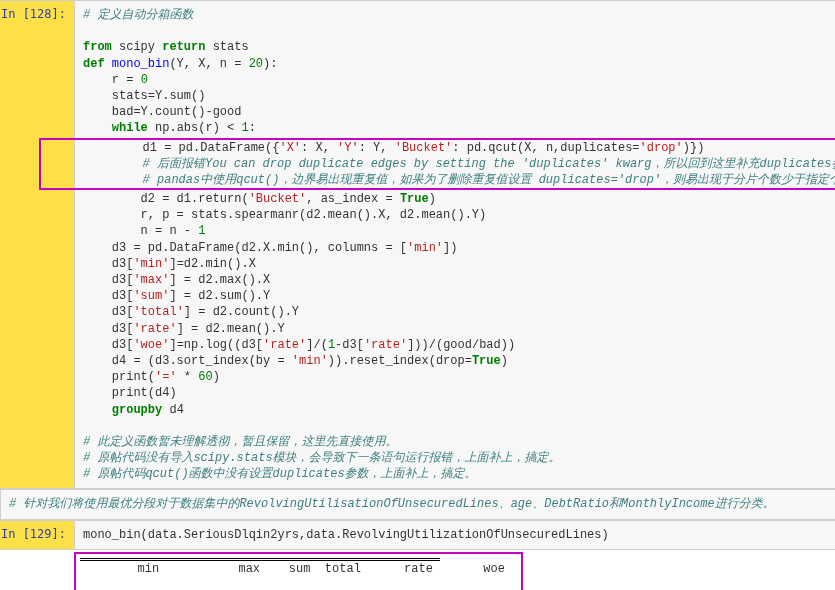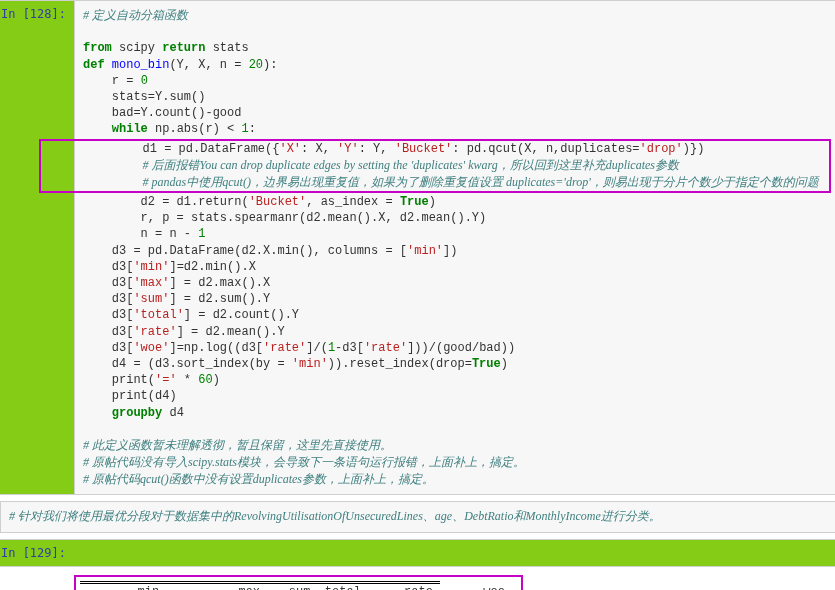--- a/index.html
+++ b/index.html
@@ -9,22 +9,21 @@
     font-size: 12px;
     background: #fff;
     color: #333;
     width: 835px;
   }
   .cell {
     display: flex;
     border: 1px solid #cfcfcf;
     border-left: none;
     border-right: none;
-    margin-bottom: 6px;
-    background: #84cc16;
+    background: #fde047;
   }
   .prompt {
     width: 66px;
     min-width: 66px;
     text-align: right;
     padding: 6px 8px 6px 0;
     color: #303F9F;
     font-family: monospace;
     font-size: 12px;
   }
@@ -34,21 +33,21 @@
     padding: 6px 8px 6px 8px;
     border-left: 1px solid #cfcfcf;
   }
   pre.code {
     margin: 0;
     font-family: "Courier New", monospace;
     font-size: 12px;
     line-height: 1.35;
     white-space: pre;
   }
-  .c   { color: #408080; font-style: italic; font-family: Liberation Serif, serif; }
+  .c   { color: #408080; font-style: italic; }
   .kw  { color: #008000; font-weight: bold; }
   .str { color: #BA2121; }
   .num { color: #008000; }
   .bool{ color: #008000; font-weight: bold; }
   .fn  { color: #0000FF; }
   .hl-box {
     border: 2px solid #c602c6;
     margin: 1px -4px 1px -44px;
     padding: 0 4px 0 44px;
   }
@@ -127,20 +126,23 @@
 </div>
 
 <div class="cell">
   <div class="input-area">
 <pre class="code"><span class="c"># 针对我们将使用最优分段对于数据集中的RevolvingUtilisationOfUnsecuredLines、age、DebtRatio和MonthlyIncome进行分类。</span></pre>
   </div>
 </div>
 
 <div class="cell">
   <div class="prompt">In [129]:</div>
+  <div class="input-area">
+<pre class="code"><span>mono_bin(data.SeriousDlqin2yrs,data.RevolvingUtilizationOfUnsecuredLines)</span></pre>
+  </div>
 </div>
 
 <div class="out-cell">
   <div class="out-prompt"></div>
   <div class="out-area">
     <div class="out-box">
 <pre class="output"><hr class="outline"><hr class="outline2"><span>        min           max    sum  total      rate       woe</span>
 
 
 

